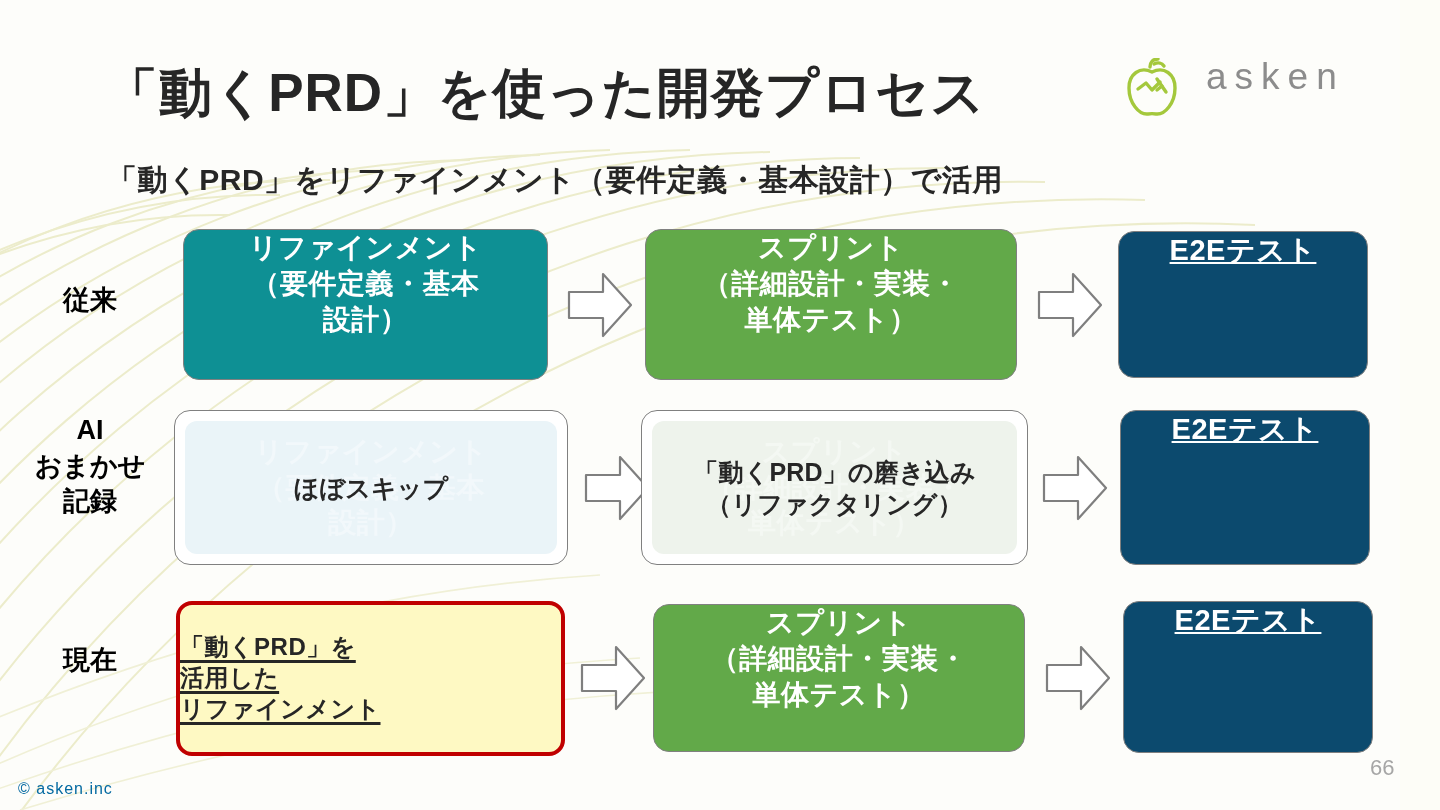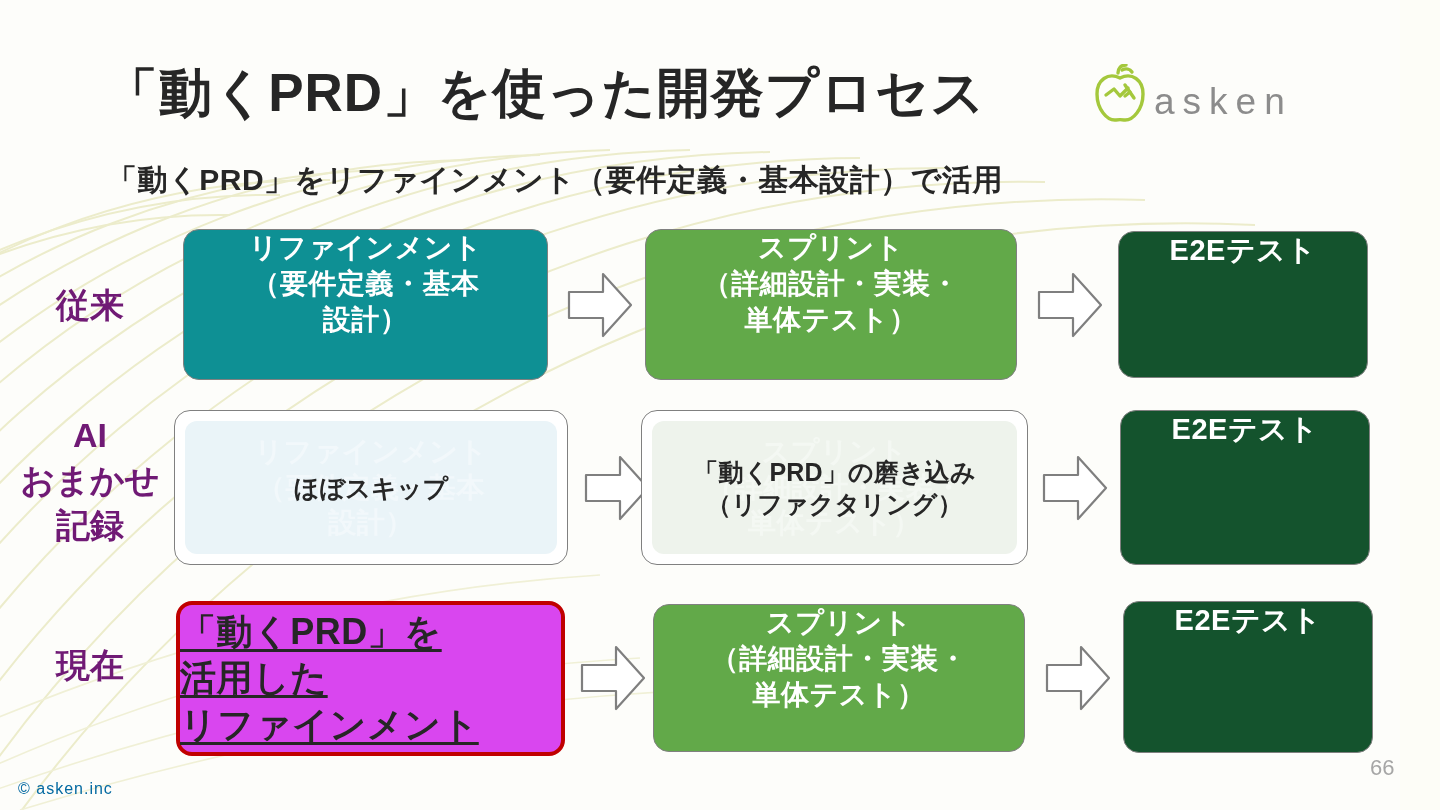--- a/index.html
+++ b/index.html
@@ -20,51 +20,51 @@
     font-size:53px;font-weight:bold;color:#262626;
     letter-spacing:1px;white-space:nowrap;
   }
   #subtitle{
     position:absolute;left:107px;top:160px;
     font-size:30px;font-weight:bold;color:#262626;
     letter-spacing:0.5px;white-space:nowrap;
   }
 
   
-  #logo{position:absolute;left:1092px;top:58px;width:240px;height:66px;display:flex;align-items:flex-end;gap:6px;}
+  #logo{position:absolute;left:1124px;top:58px;width:240px;height:66px;display:flex;align-items:flex-start;gap:26px;}
   #logo-mark{width:56px;height:60px;flex:0 0 auto;}
   #logo-text{
     font-size:37px;color:#8c8c8c;letter-spacing:8px;
     font-weight:400;line-height:1;padding-bottom:4px;
   }
 
   
   .row{position:absolute;left:0;width:1440px;}
   .row-label{
     position:absolute;
     text-align:center;
-    font-size:34px;font-weight:bold;color:#701a75;
+    font-size:27px;font-weight:bold;color:#000000;
     line-height:1.32;
     width:180px;left:0px;
   }
 
   .box{
     position:absolute;
     border-radius:16px;
     box-sizing:border-box;
     display:flex;align-items:flex-start;justify-content:center;
     text-align:center;
     font-weight:bold;
     color:#ffffff;
     line-height:1.28;
     letter-spacing:0.5px;
   }
   .box.teal{background:#0e9094;border:1px solid #808080;font-size:28px;}
   .box.green{background:#62a949;border:1px solid #808080;font-size:28px;}
-  .box.blue{background:#14532d;border:1px solid #808080;font-size:29px;}
+  .box.blue{background:#0c4a6e;border:1px solid #808080;font-size:29px;text-decoration:underline;}
 
   
   .box.ghost{
     background:#ffffff;border:1px solid #808080;
     color:transparent;position:absolute;
   }
   .ghost-inner{
     position:absolute;left:10px;top:10px;right:10px;bottom:10px;
     border-radius:12px;
     display:flex;align-items:center;justify-content:center;
@@ -74,22 +74,22 @@
   .ghost-inner.teal-ghost{background:#eaf4f8;color:#f2f8fb;}
   .ghost-inner.green-ghost{background:#eef3ec;color:#f4f8f3;}
   .overlay-text{
     position:absolute;left:0;right:0;top:50%;transform:translateY(-50%);
     text-align:center;
     font-size:25px;font-weight:bold;color:#262626;line-height:1.3;
     letter-spacing:0.2px;
   }
 
   .box.redbox{
-    background:#d946ef;border:4px solid #c00000;
-    color:#262626;font-size:36px;
+    background:#fef9c3;border:4px solid #c00000;
+    color:#262626;font-size:24px;
     flex-direction:column;
   }
   .redbox .u-line{
     text-decoration:underline;
     text-decoration-thickness:2.5px;
     text-underline-offset:5px;
     white-space:nowrap;
   }
 
   .arrow{position:absolute;}

